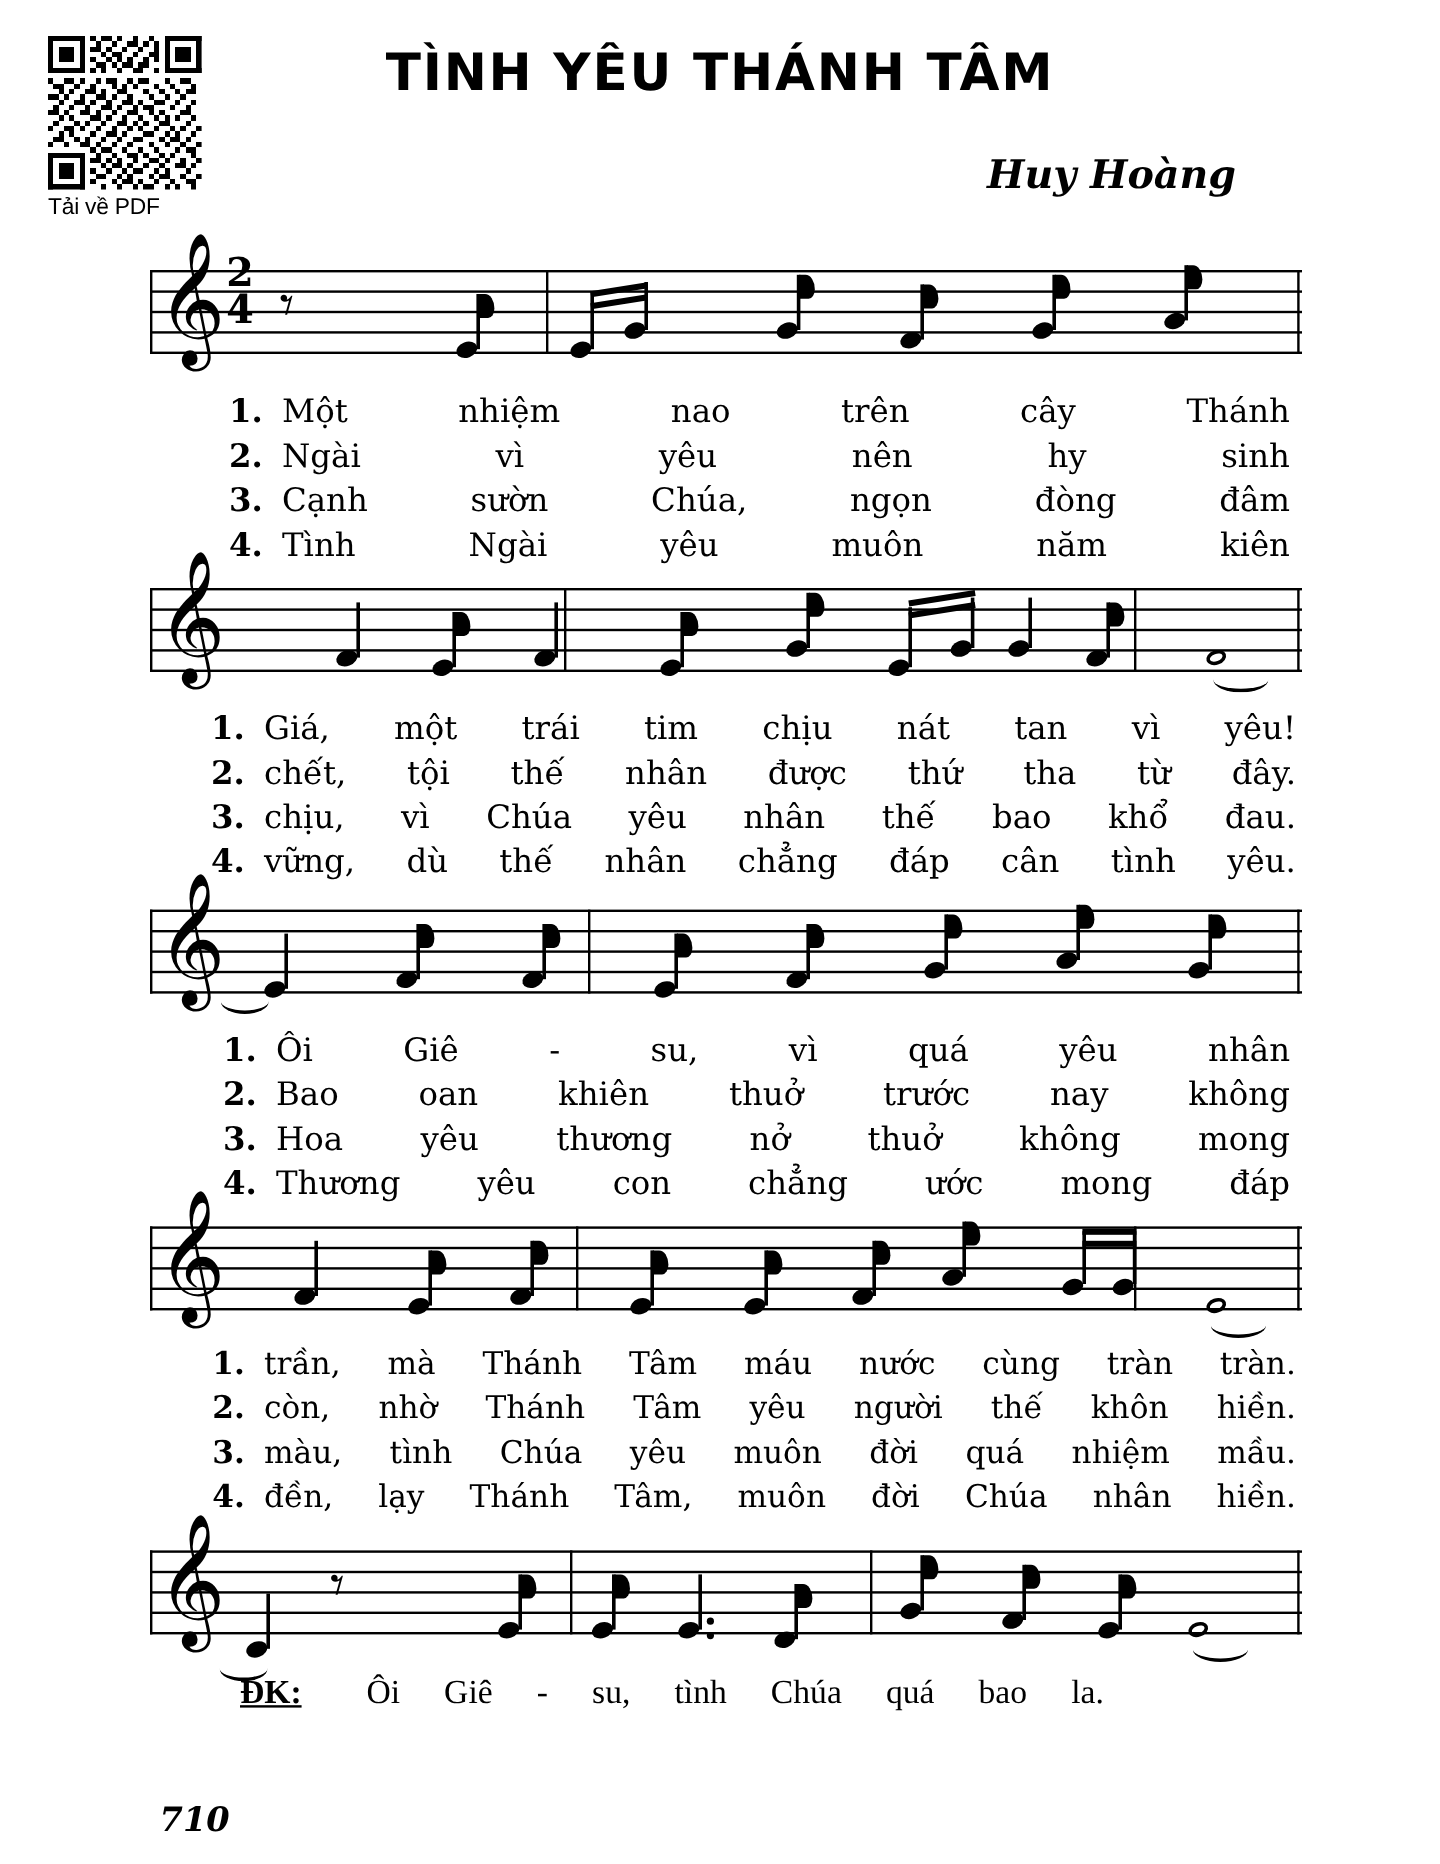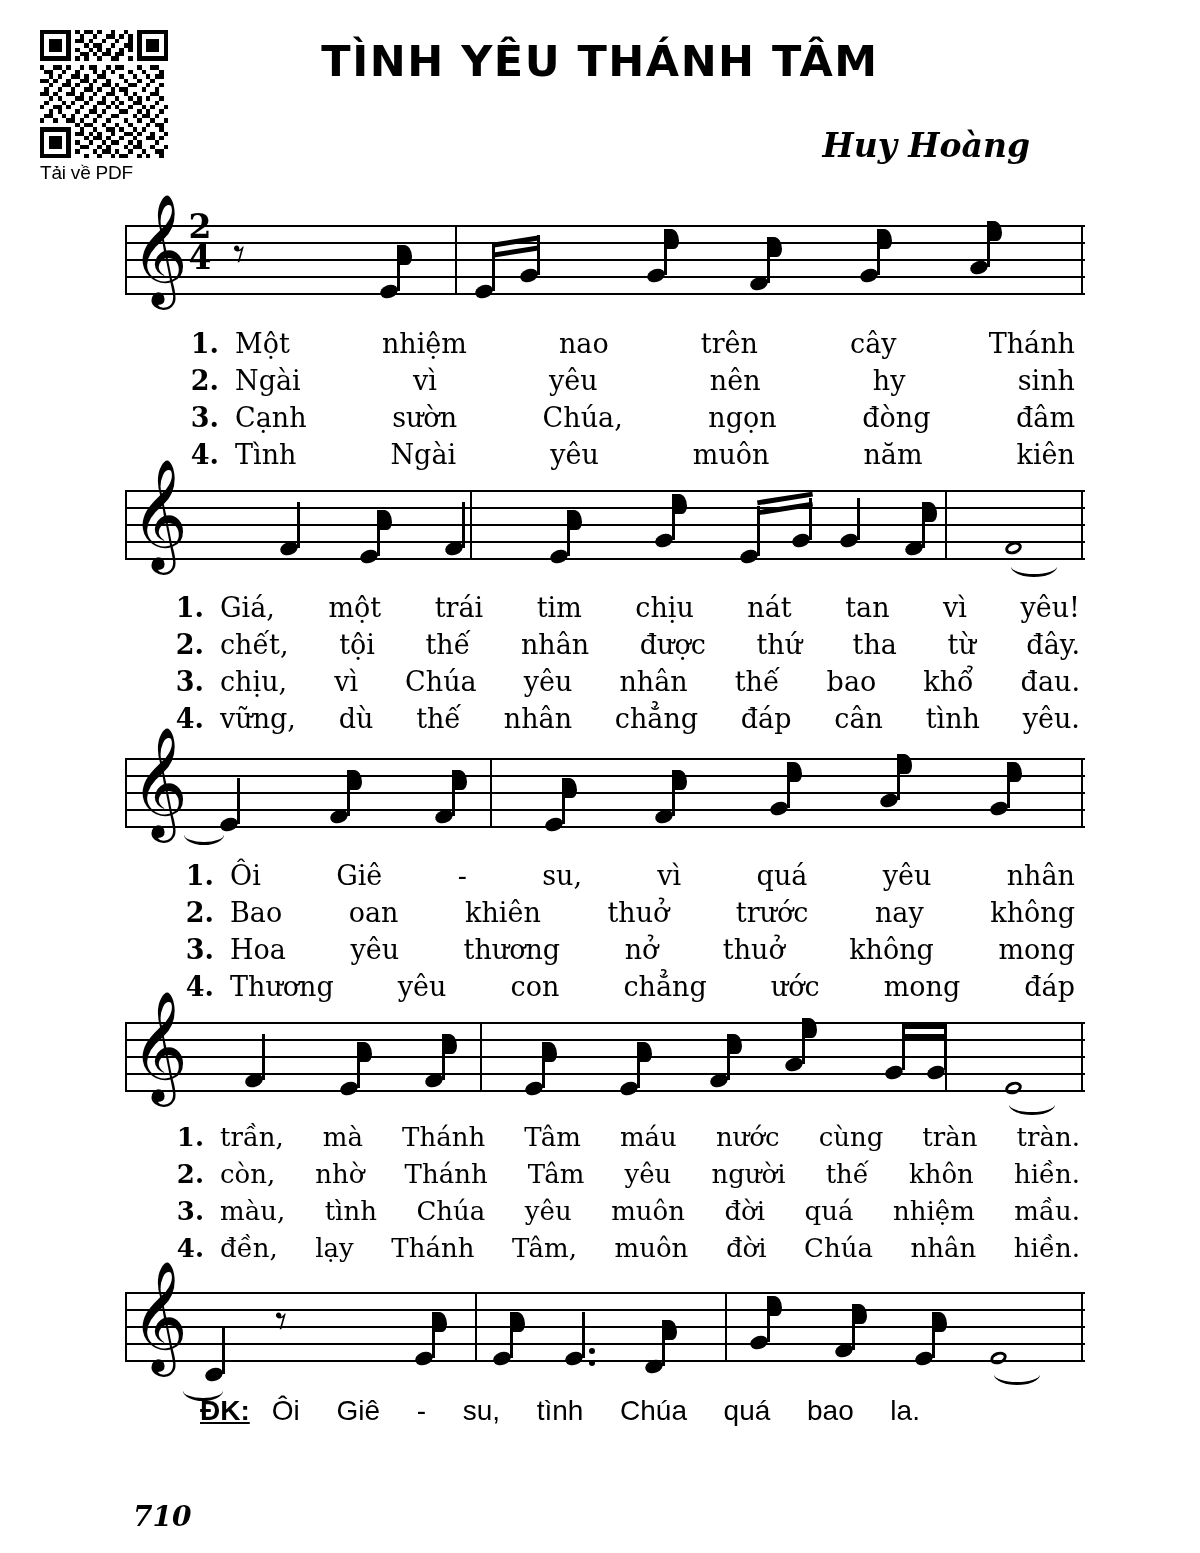--- a/index.html
+++ b/index.html
@@ -196,24 +196,25 @@
     display: flex;
     justify-content: space-between;
     flex: 1 1 auto;
   }
   .lyric-words span { display: inline-block; }
 
   .refrain {
     position: absolute;
     left: 200px;
     width: 720px;
-    font-family: Liberation Sans, sans-serif;
+    font-family: Liberation Serif, serif;
     font-size: 28px;
     display: flex;
     align-items: center;
+    gap: 32px;
   }
   .refrain .rf-label {
     font-weight: bold;
     text-decoration: underline;
     padding-right: 22px;
   }
   .refrain .rf-words {
     display: flex;
     justify-content: space-between;
     flex: 1 1 auto;

